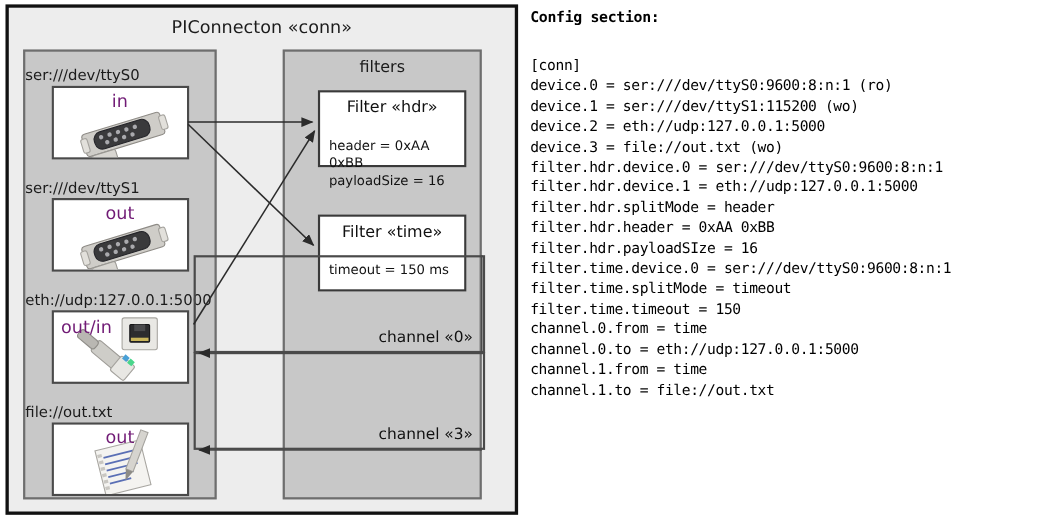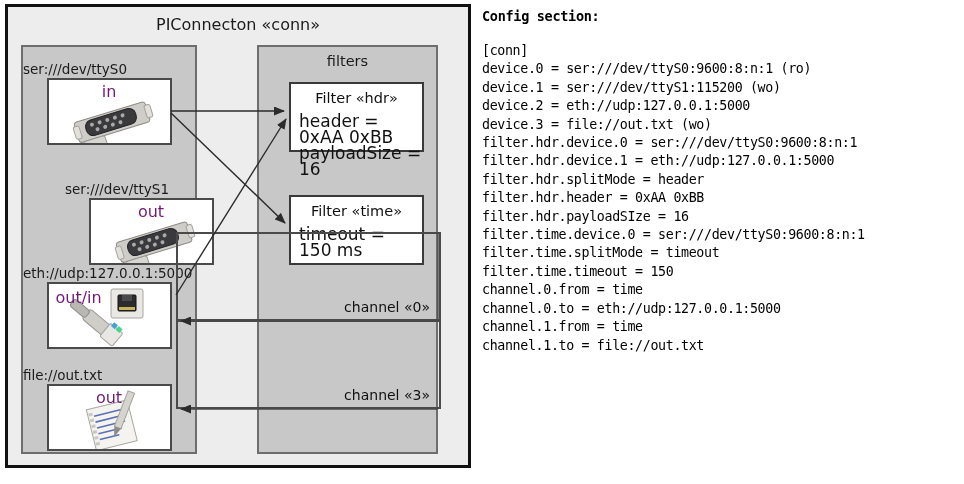--- a/index.html
+++ b/index.html
@@ -103,22 +103,22 @@
     border: 2px solid #3a3a3a;
     box-sizing: border-box;
   }
   .filter-title {
     text-align: center;
     font-size: 14.5px;
     color: #111111;
     margin-top: 6px;
   }
   .filter-attrs {
-    margin: 7px 0 0 8px;
-    font-size: 17px;
+    margin: 18px 0 0 8px;
+    font-size: 12px;
     color: #111111;
     line-height: 16px;
   }
 
   
   .channel-box {
     position: absolute;
     border: 2px solid #4a4a4a;
     box-sizing: border-box;
     background: transparent;
@@ -150,21 +150,21 @@
     width: 478px;
   }
   #config-heading {
     font-family: "DejaVu Sans Mono", monospace;
     font-weight: bold;
     font-size: 13.5px;
     color: #000000;
     letter-spacing: -0.3px;
   }
   #config-lines {
-    margin-top: 18px;
+    margin-top: 28px;
     font-family: "DejaVu Sans Mono", monospace;
     font-size: 13.3px;
     line-height: 18.4px;
     color: #000000;
     white-space: pre;
     letter-spacing: -0.35px;
   }
   .cfg-line { display: block; }
 </style>
 </head>
@@ -196,21 +196,21 @@
                 <circle cx="71" cy="45" r="2"></circle>
             </g>
             <rect x="30" y="53" width="22" height="10" rx="2" fill="#d8d6d1" stroke="#9a9893" stroke-width="1"></rect>
             <rect x="24" y="36" width="6" height="13" rx="2" fill="#e2e0db" stroke="#a5a39e" stroke-width="1"></rect>
             <rect x="98" y="36" width="6" height="13" rx="2" fill="#e2e0db" stroke="#a5a39e" stroke-width="1"></rect>
           </g>
         </svg>
       </div>
     </div>
 
-    <div class="device" style="left:0; top:134px; width:100%;padding-left:42px;">
+    <div class="device" style="left:0; top:116px; width:100%;">
       <div class="device-label">ser:///dev/ttyS1</div>
       <div class="device-box">
         <span class="device-dir dir-center">out</span>
         <svg width="125" height="67" viewBox="0 0 125 67" style="position:absolute;left:0;top:0;">
           <g transform="rotate(-17 62 42)">
             <rect x="26" y="32" width="74" height="21" rx="3" fill="#cfcdc8" stroke="#8e8b86" stroke-width="1"></rect>
             <rect x="36" y="34" width="52" height="16" rx="7" fill="#3a3a3c" stroke="#25252a" stroke-width="1"></rect>
             <g fill="#a9a9ad">
               <circle cx="43" cy="39" r="2"></circle>
                 <circle cx="51" cy="39" r="2"></circle>

